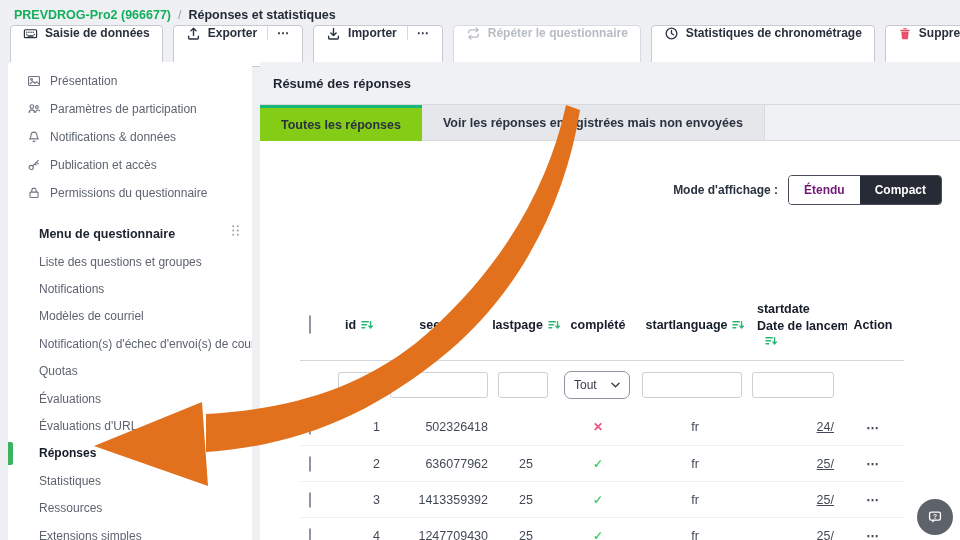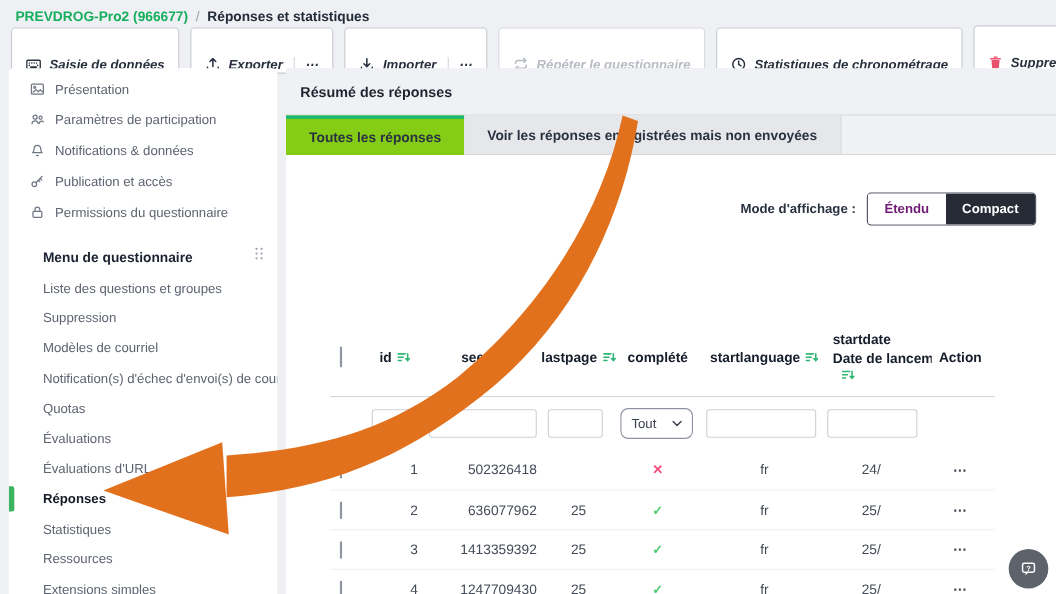--- a/index.html
+++ b/index.html
@@ -11,23 +11,23 @@
     color:#28303e;
   }
   
   .topbar { height:29px; display:flex; align-items:center; padding-left:14px; gap:7px; font-size:12.5px; font-weight:700; }
   .crumb-survey { color:#14ae5c; }
   .crumb-sep { color:#9aa0ab; font-weight:400; }
   .crumb-page { color:#242b38; }
   
   .toolbar { height:33px; display:flex; align-items:center; padding:0 10px; gap:10px; }
   .btn {
-    display:inline-flex; align-items:flex-end; gap:7px; background:#fff;
+    display:inline-flex; align-items:flex-start; gap:7px; background:#fff;
     border:1px solid #c7cad1; border-radius:4px; height:42px; padding:0 12px;
-    font-size:12px; font-weight:600; color:#28303e; cursor:pointer; white-space:nowrap;font-style:italic;
+    font-size:12px; font-weight:600; color:#28303e; cursor:pointer; white-space:nowrap;
   }
   .btn .more { border-left:1px solid #d5d8dd; padding-left:9px; margin-left:3px; font-size:12px; letter-spacing:1px; }
   .btn.disabled { color:#b7bbc3; border-color:#d7dadf; cursor:default; }
   .toolbar-right { margin-left:auto; }
   
   .sidebar {
     position:absolute; left:8px; top:62px; width:244px; bottom:0;
     background:#fff; border-radius:4px 4px 0 0; padding-top:5px; overflow:hidden;
   }
   .side-item {
@@ -77,21 +77,21 @@
   }
   .select {
     width:66px; height:28px; margin-left:8px; border:1px solid #8d94a0; border-radius:7px;
     display:flex; align-items:center; justify-content:space-between; padding:0 9px;
     font-size:12px; color:#3a404c; background:#fff; cursor:pointer;
   }
   .trow { height:36px; font-size:12.5px; color:#434a56; }
   .trow + .trow { border-top:1px solid #eef0f2; }
   .cell-r { text-align:right; padding-right:8px; }
   .cell-c { text-align:center; }
-  .cell-date { text-align:center; padding-right:8px; white-space:nowrap; overflow:hidden; }
+  .cell-date { text-align:right; padding-right:8px; white-space:nowrap; overflow:hidden;text-decoration:underline; }
   .cell-mark { font-size:12px; font-weight:700; }
   .cell-action { text-align:center; font-weight:700; letter-spacing:1px; cursor:pointer; color:#3a404c; }
   .checkbox { width:15px; height:15px; border:1.5px solid #8f96a3; border-radius:2px; background:#fff; margin-left:9px; cursor:pointer; }
   
   .annotation { position:absolute; left:0; top:0; pointer-events:none; z-index:60; }
   
   .help-btn {
     position:absolute; right:7px; bottom:5px; width:36px; height:36px; border-radius:50%;
     background:#5d626b; display:flex; align-items:center; justify-content:center; cursor:pointer; z-index:40;
   }
@@ -209,21 +209,21 @@
           <circle cx="2.2" cy="10.8" r="1"></circle>
           <circle cx="6.8" cy="10.8" r="1"></circle>
         </svg>
     </span>
   </div>
 
   <div class="menu-item">
       <span>Liste des questions et groupes</span>
     </div>
   <div class="menu-item">
-      <span>Suppression</span>
+      <span>Notifications</span>
     </div>
   <div class="menu-item">
       <span>Modèles de courriel</span>
     </div>
   <div class="menu-item">
       <span>Notification(s) d'échec d'envoi(s) de courriel(s)</span>
     </div>
   <div class="menu-item">
       <span>Quotas</span>
     </div>

